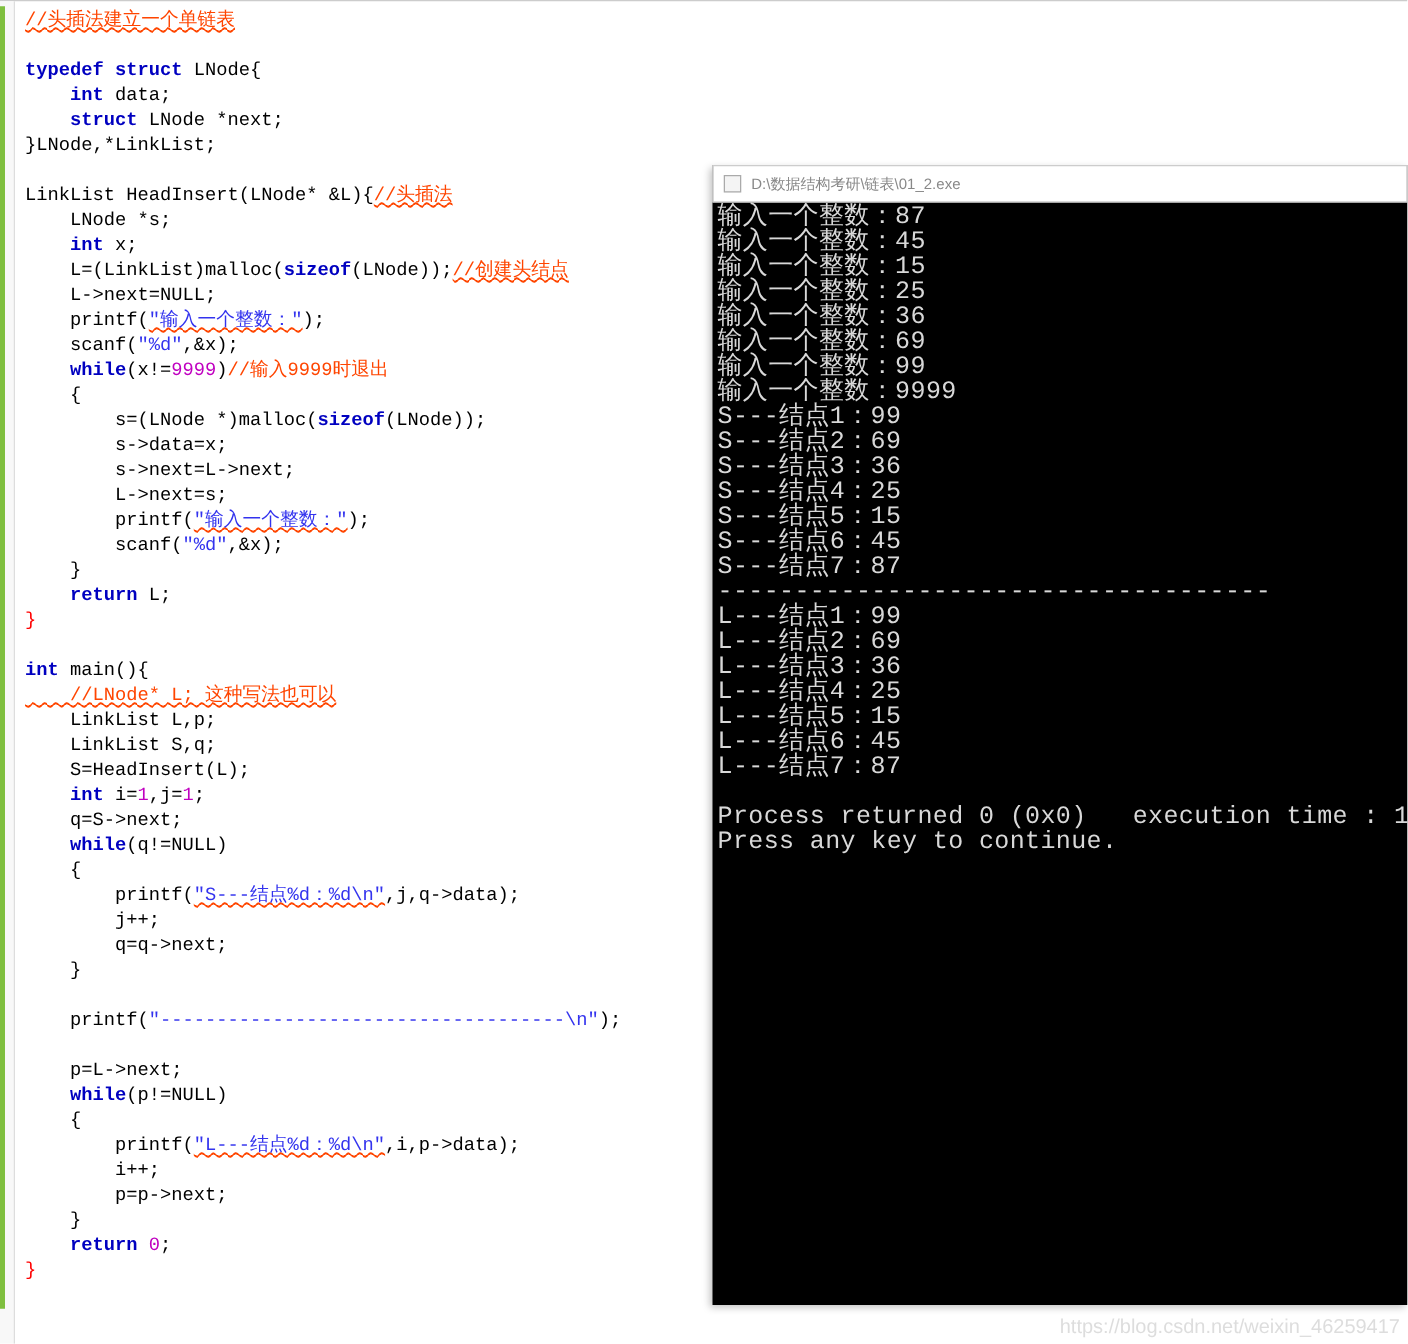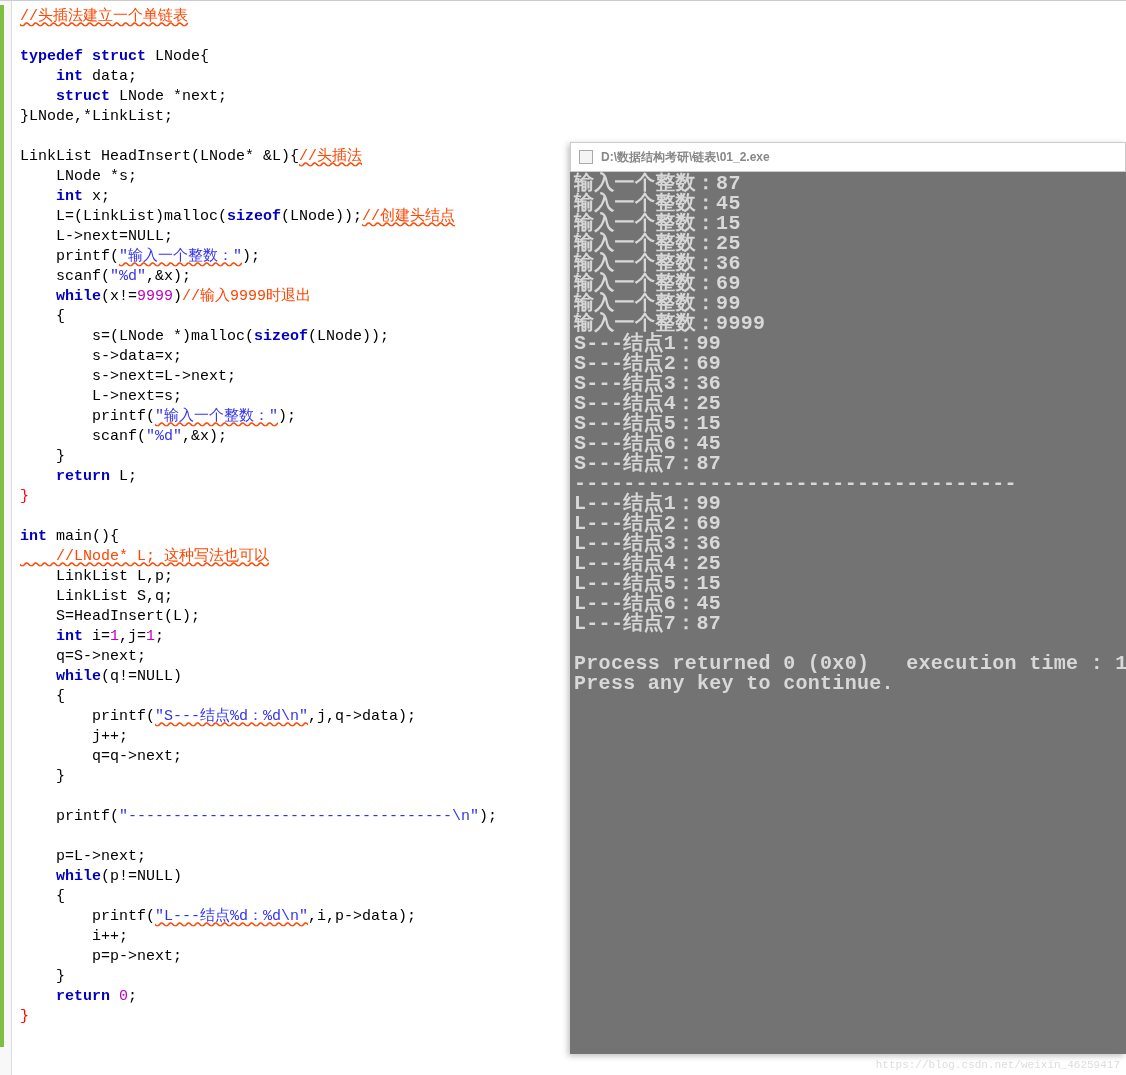--- a/index.html
+++ b/index.html
@@ -40,28 +40,27 @@
     .kw { color: #0000C0; font-weight: bold; }
     .num { color: #C000C0; }
     .str { color: #3333EE; }
     .cmt { color: #FF4500; }
     .wavy { text-decoration: underline wavy #FF4500; text-decoration-skip-ink: none; }
     .plain { color: #000; }
     .brace { color: #FF0000; }
     
     .console-window {
       position: absolute;
-      top: 142px;
+      top: 132px;
       left: 570px;
       width: 556px;
       height: 912px;
-      background: #737373;
+      background: #000000;
       box-shadow: -2px 2px 6px rgba(0,0,0,0.25);
       font-family: 'NSimSun', 'SimSun', 'Courier New', monospace;
-      font-weight: bold;
     }
     .console-titlebar {
       height: 30px;
       background: #fff;
       border: 1px solid #ccc;
       display: flex;
       align-items: center;
       padding: 0 8px;
       color: #888;
       font-family: 'Microsoft YaHei', Arial, sans-serif;
@@ -82,22 +81,22 @@
       line-height: 20px;
       white-space: pre;
       letter-spacing: 0.3px;
     }
     
     .watermark {
       position: absolute;
       bottom: 4px;
       right: 6px;
       color: rgba(180,180,180,0.45);
-      font-size: 11px;
-      font-family: Liberation Mono, monospace;
+      font-size: 16px;
+      font-family: Liberation Sans, sans-serif;
     }
   </style>
 </head>
 <body>
 
 <div class="editor-container">
   <div class="gutter">
     <div class="change-bar"></div>
   </div>
   <div class="code-area"><span class="cmt wavy">//头插法建立一个单链表</span>

